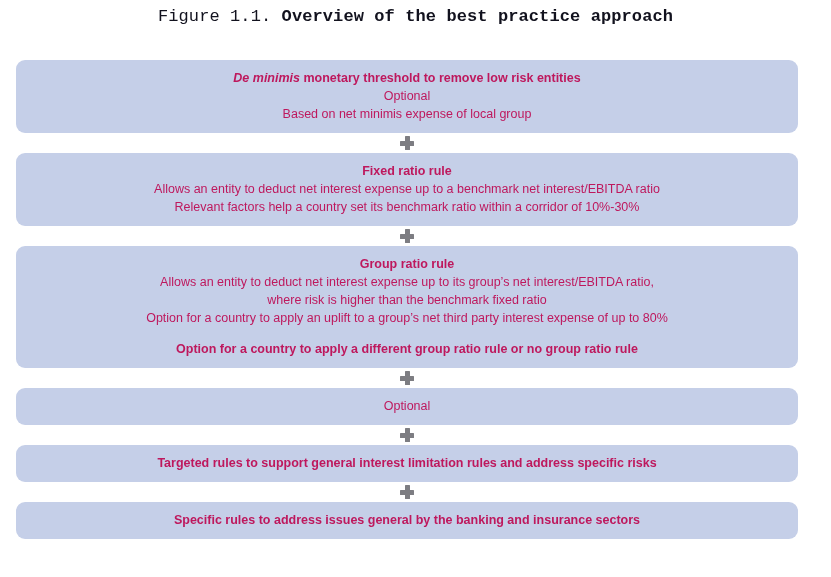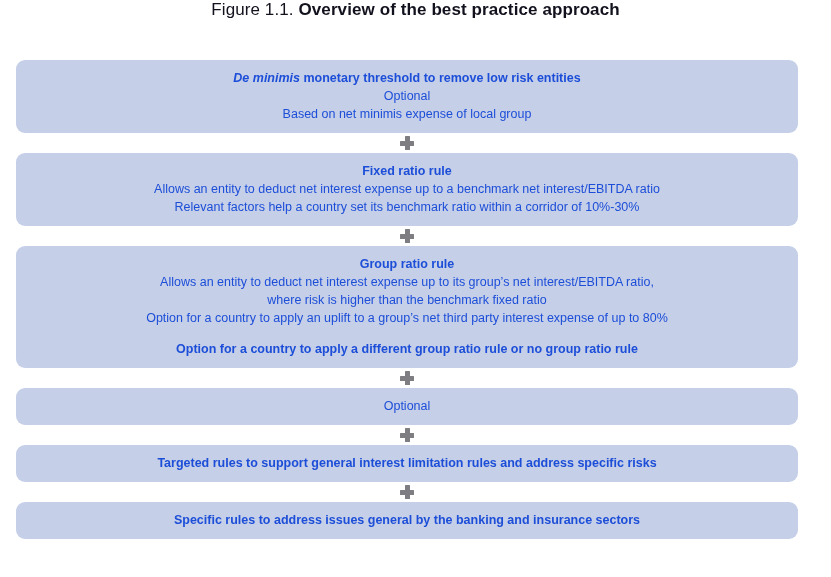--- a/index.html
+++ b/index.html
@@ -17,24 +17,24 @@
   .figure-wrap {
     position: relative;
     width: 831px;
     height: 577px;
     background: #ffffff;
   }
 
   .figure-title {
     width: 831px;
     text-align: center;
-    font-family: Liberation Sans, sans-serif;
+    font-family: Liberation Mono, monospace;
     font-size: 17px;
     color: #12121e;
-    padding-top: 0;
+    padding-top: 7px;
     letter-spacing: 0.1px;
     white-space: nowrap;
   }
   .figure-title .fig-num {
     font-weight: 400;
   }
   .figure-title .fig-name {
     font-weight: 700;
   }
 
@@ -52,21 +52,21 @@
     color: #121212;
     padding: 9px 14px 10px 14px;
     box-sizing: border-box;
   }
 
   .line {
     display: block;
     font-size: 12.5px;
     line-height: 18px;
     font-weight: 400;
-    color: #1d4ed8;
+    color: #be185d;
     white-space: nowrap;
   }
   .line.bold {
     font-weight: 700;
   }
   .line .em {
     font-weight: 700;
     font-style: italic;
   }
   .line.spacer {

